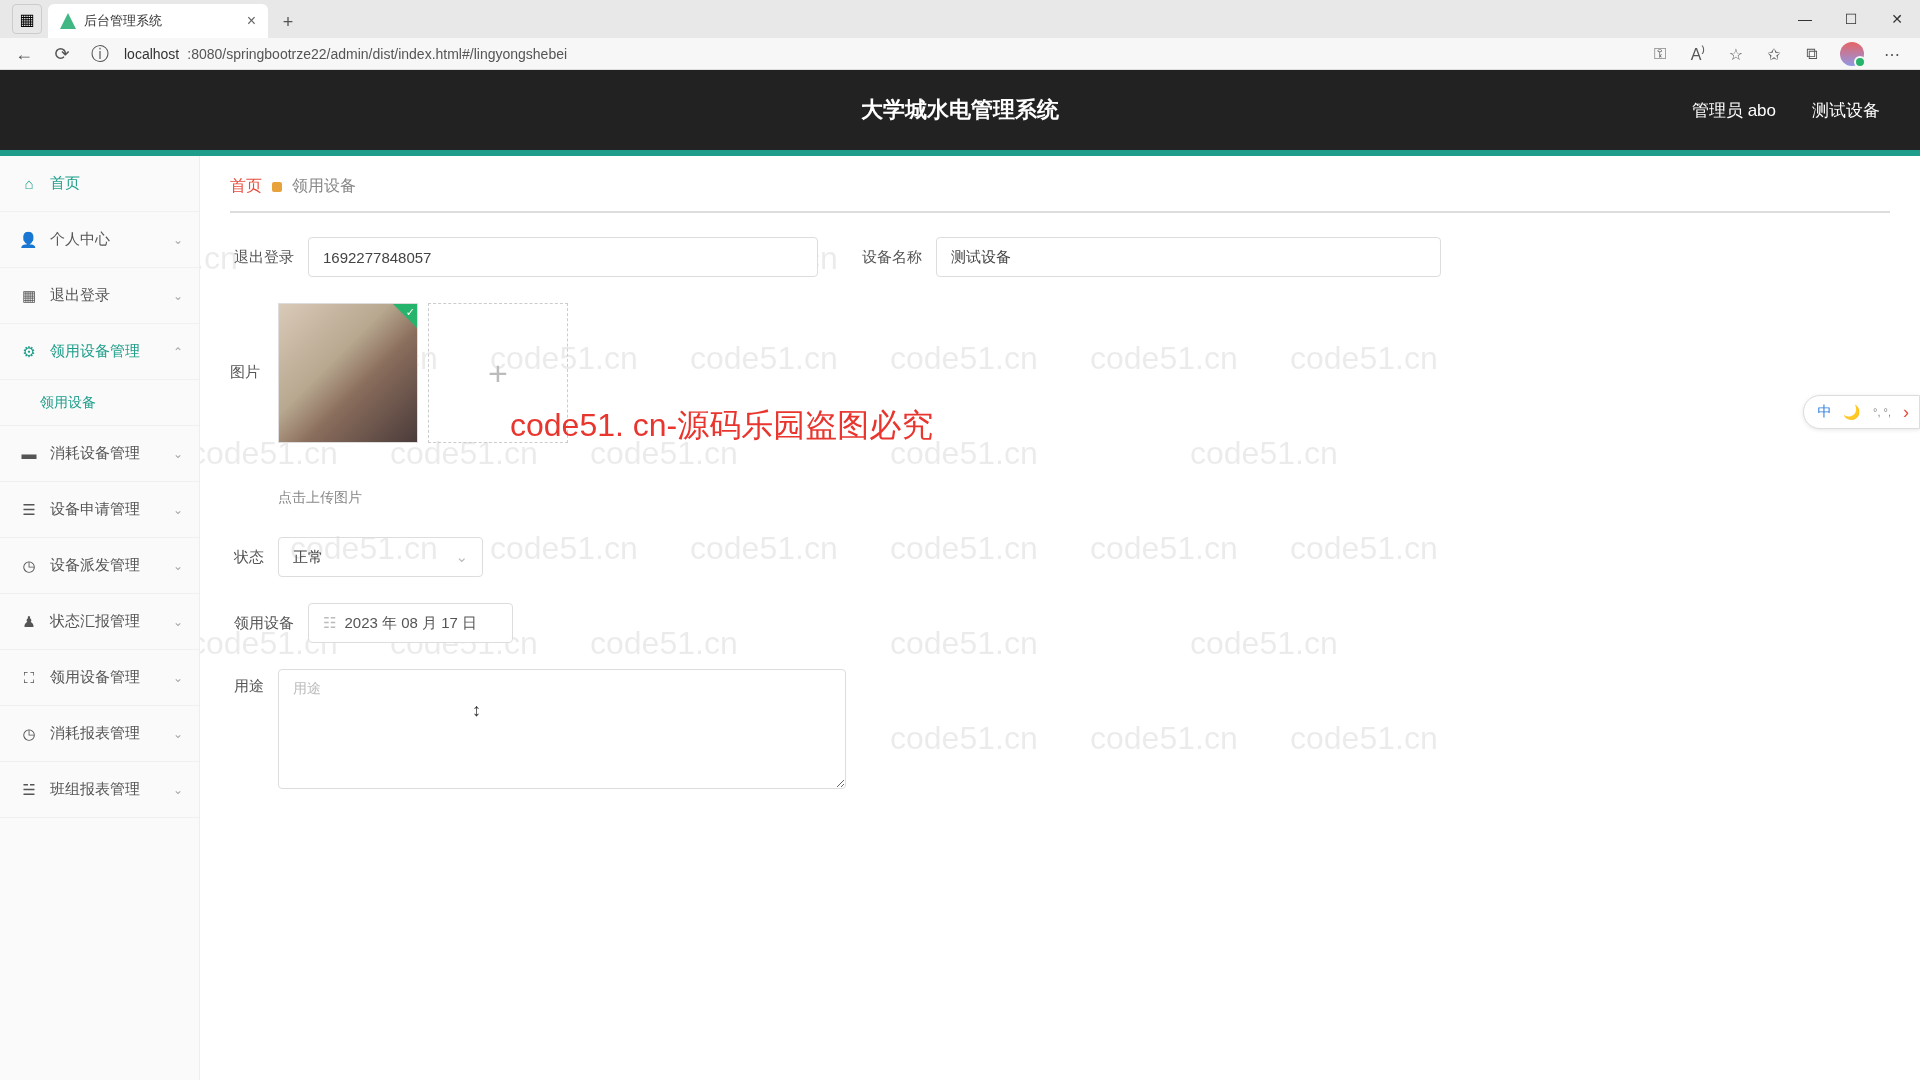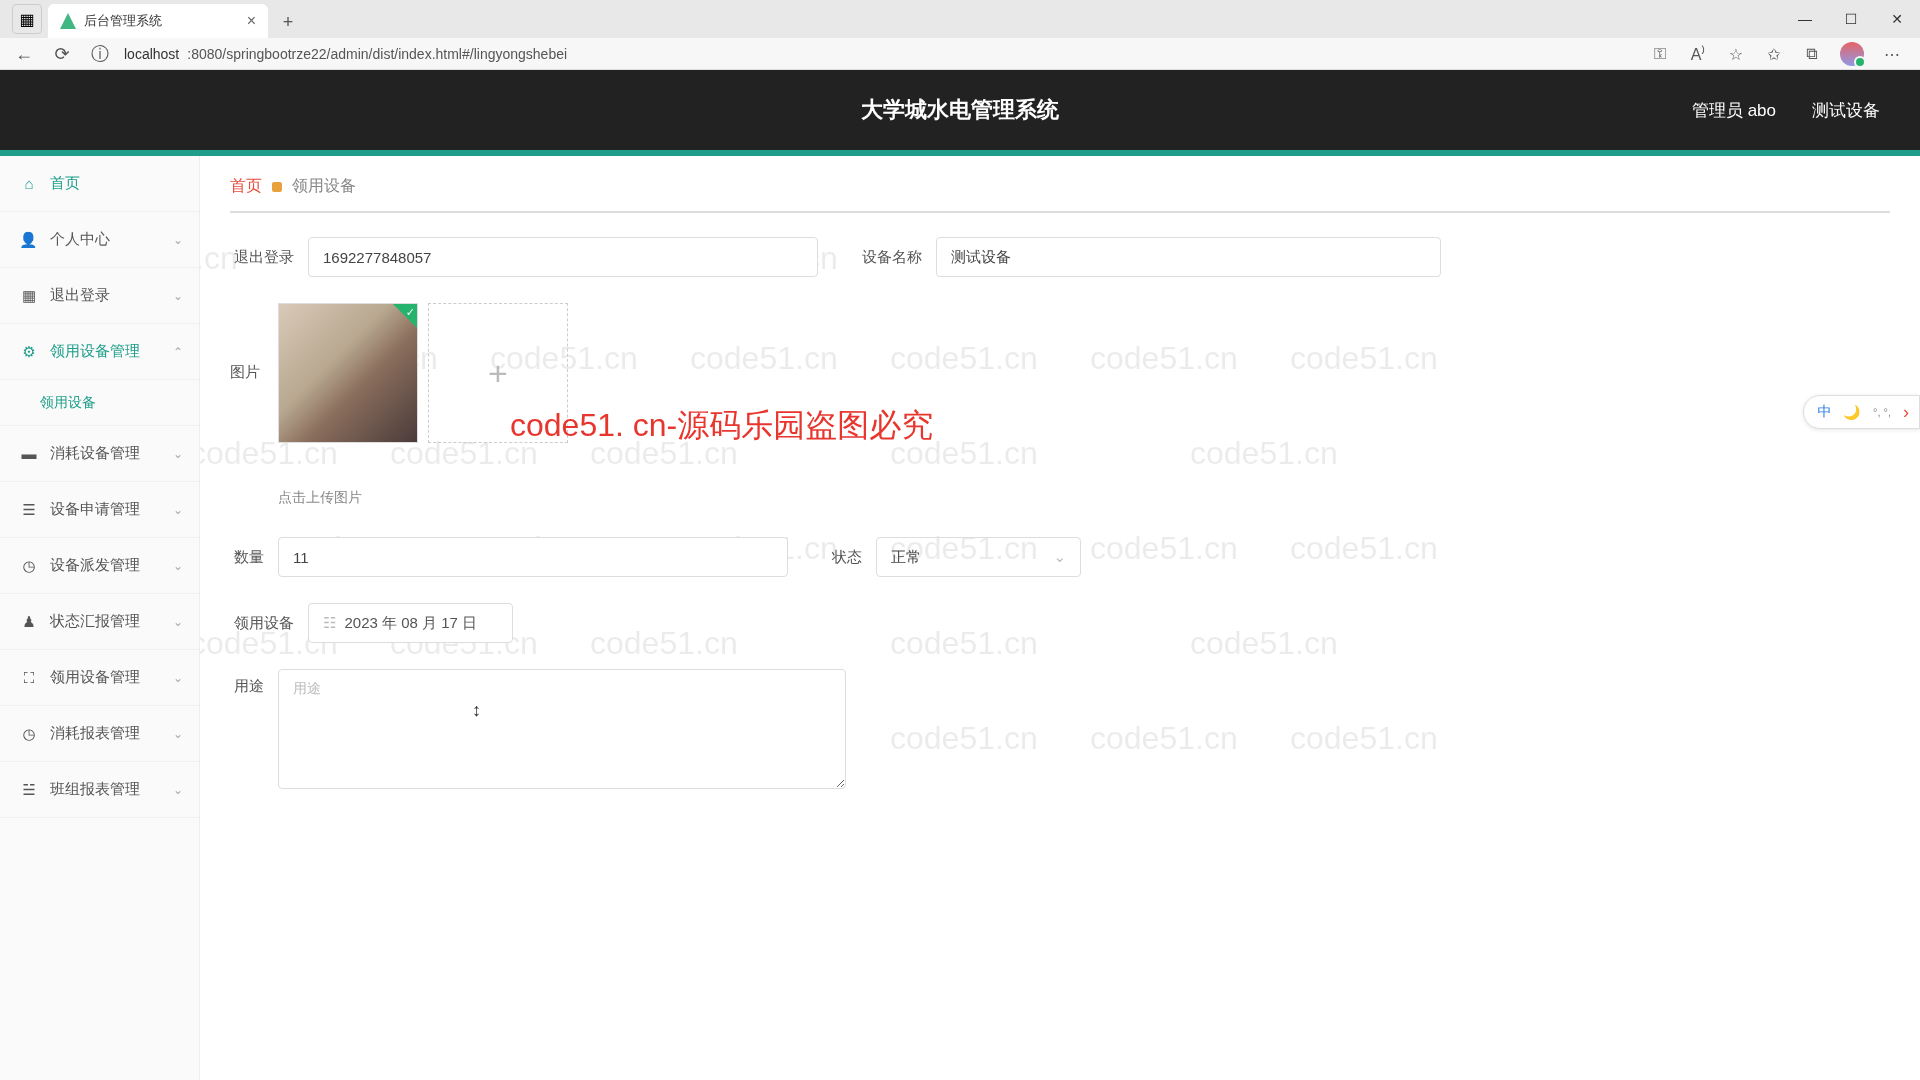--- a/index.html
+++ b/index.html
@@ -261,24 +261,20 @@
               <span class="corner"></span>
             </div>
           <div class="thumb-add">+</div>
         </div>
         <div class="upload-hint">点击上传图片</div>
       </div>
     </div>
 
     <div class="form-row" style="margin-top:30px;">
       <div class="form-field">
-        <span class="form-label" style="min-width:34px">数量</span>
-        <input class="input w510" value="11" style="">
-      </div>
-      <div class="form-field">
         <span class="form-label" style="min-width:34px">状态</span>
         <div class="select">
           <span>正常</span>
           <span style="color:#bbb">⌄</span>
         </div>
       </div>
     </div>
 
     <div class="form-row">
       <div class="form-field">

